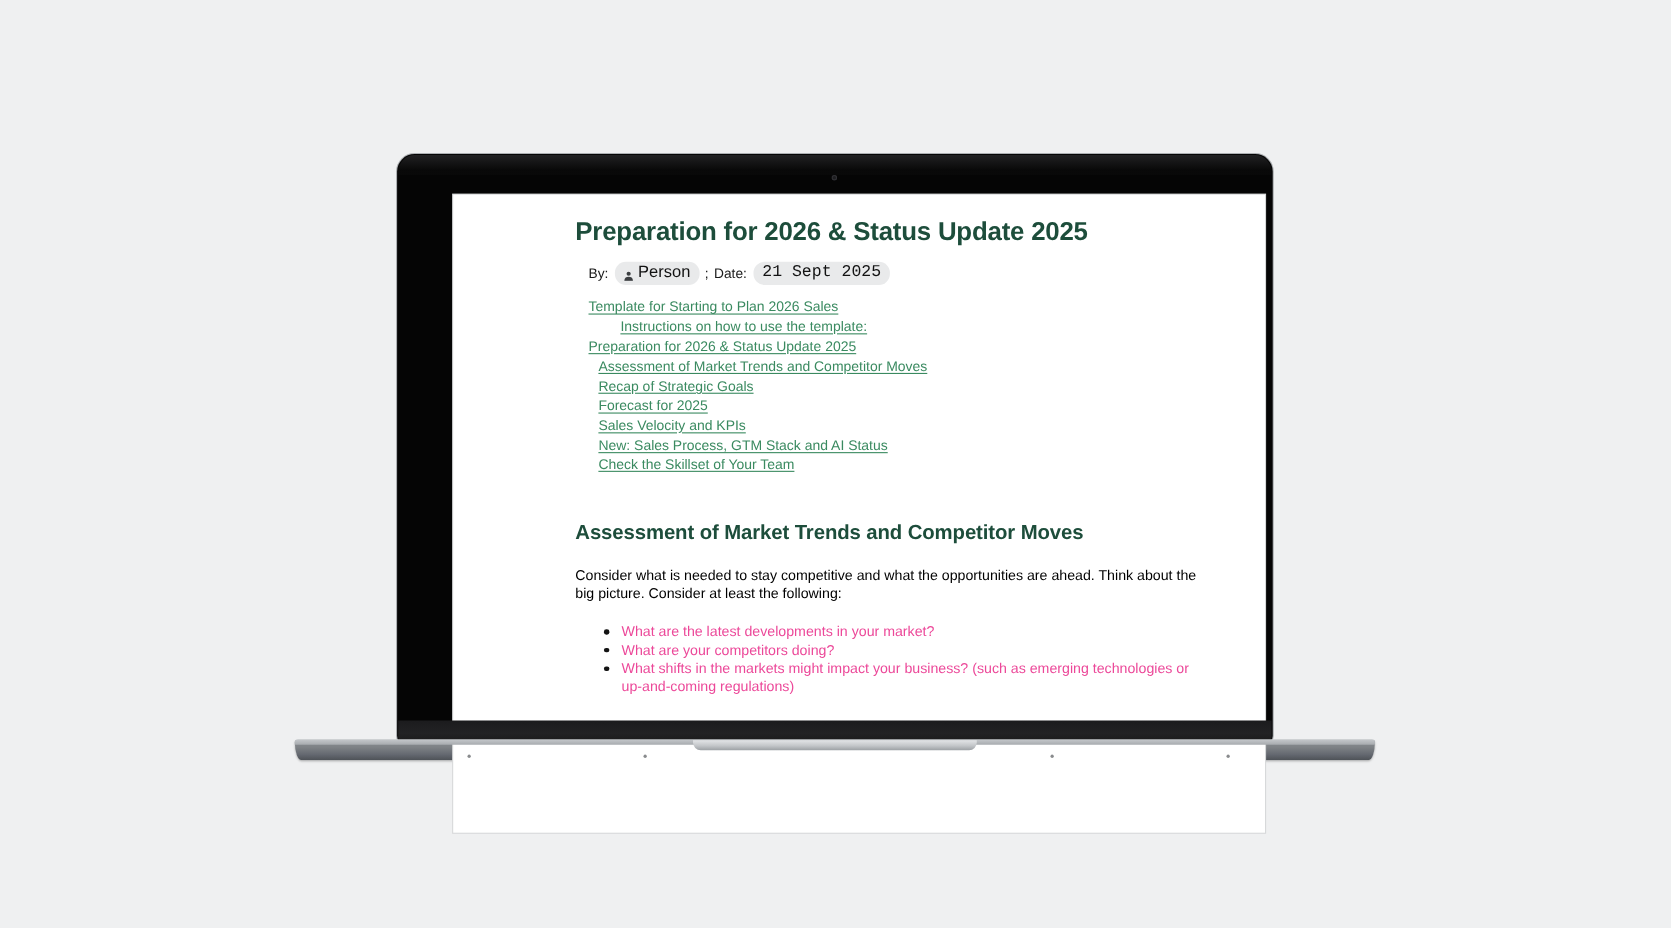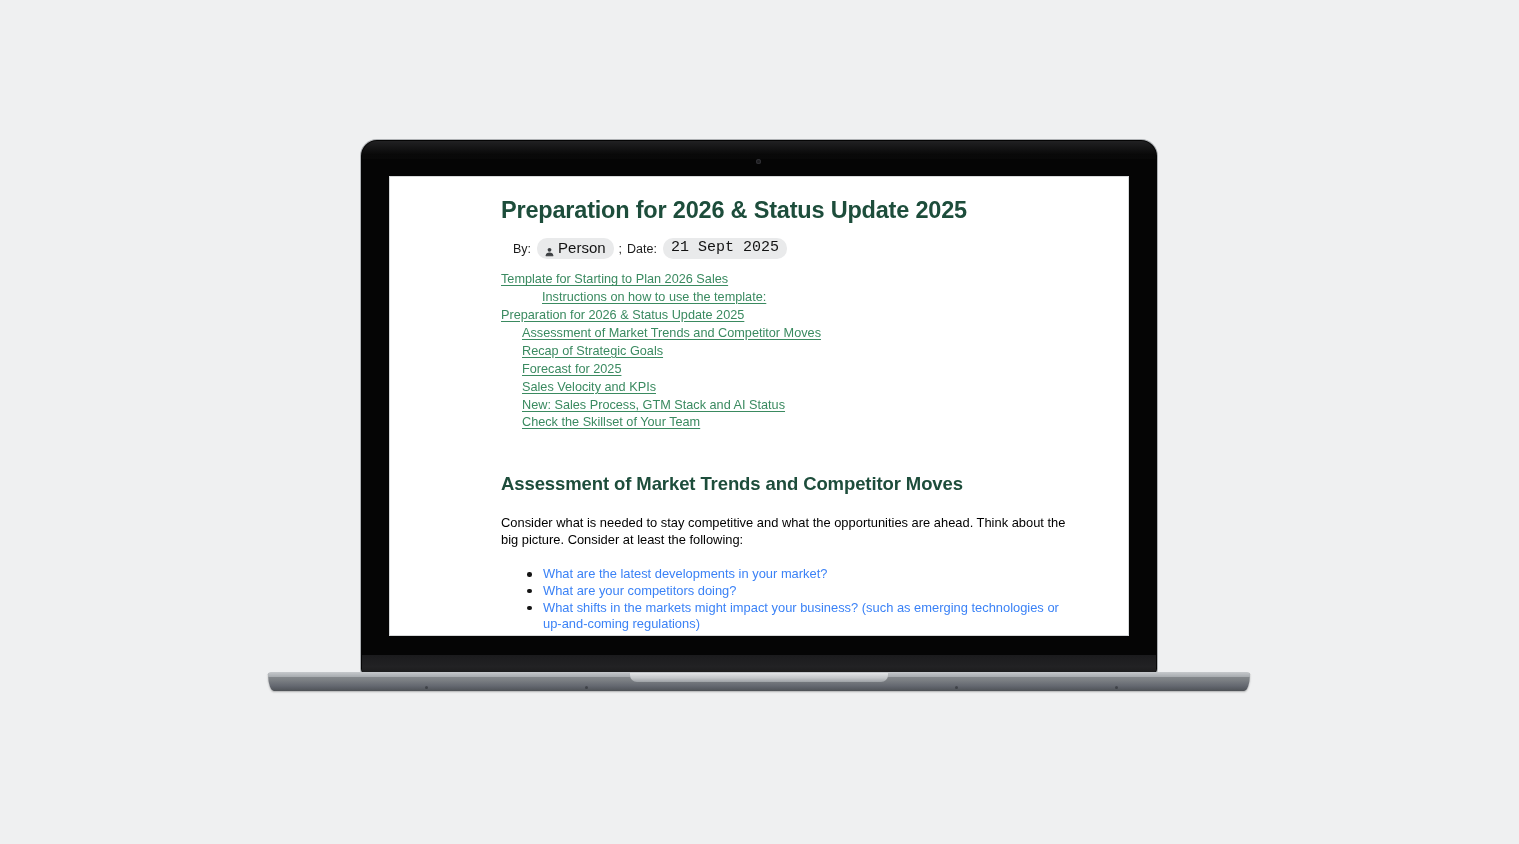--- a/index.html
+++ b/index.html
@@ -59,24 +59,24 @@
     height: 5px;
     border-radius: 50%;
     background: #1d1d20;
     box-shadow: inset 0 0 0 1px #303034;
     z-index: 3;
   }
 
   
   #laptop-screen {
     position: absolute;
-    left: 390px;
+    left: 412px;
     top: 177px;
     width: 738px;
-    height: 458px;
+    height: 580px;
     background: #ffffff;
     overflow: hidden;
     box-shadow: 0 0 0 1px #d7d9da;
     z-index: 2;
   }
 
   
   #laptop-chin {
     position: absolute;
     left: 362px;
@@ -191,21 +191,21 @@
     color: #3a8a60;
     text-decoration: underline;
     text-decoration-color: #3a8a60;
     text-underline-offset: 1.5px;
     font-size: 12.7px;
     line-height: 17.9px;
     white-space: nowrap;
     width: fit-content;
     cursor: pointer;
   }
-  .toc-lvl-0 { margin-left: 0px; }
+  .toc-lvl-0 { margin-left: 12px; }
   .toc-lvl-1 { margin-left: 21px; }
   .toc-lvl-2 { margin-left: 41px; text-align: right; }
 
   
   #section-heading {
     margin-top: 40px;
     color: #1d4d3b;
     font-size: 18.5px;
     font-weight: bold;
     letter-spacing: -.1px;
@@ -223,21 +223,21 @@
 
   #section-bullets {
     margin-top: 17px;
     list-style: none;
   }
   #section-bullets li {
     position: relative;
     padding-left: 42px;
     font-size: 12.9px;
     line-height: 16.8px;
-    color: #3b82f6;
+    color: #ec4899;
     max-width: 588px;
     margin-bottom: 0px;
   }
   #section-bullets li::before {
     content: "";
     position: absolute;
     left: 26px;
     top: 6px;
     width: 4.5px;
     height: 4.5px;

